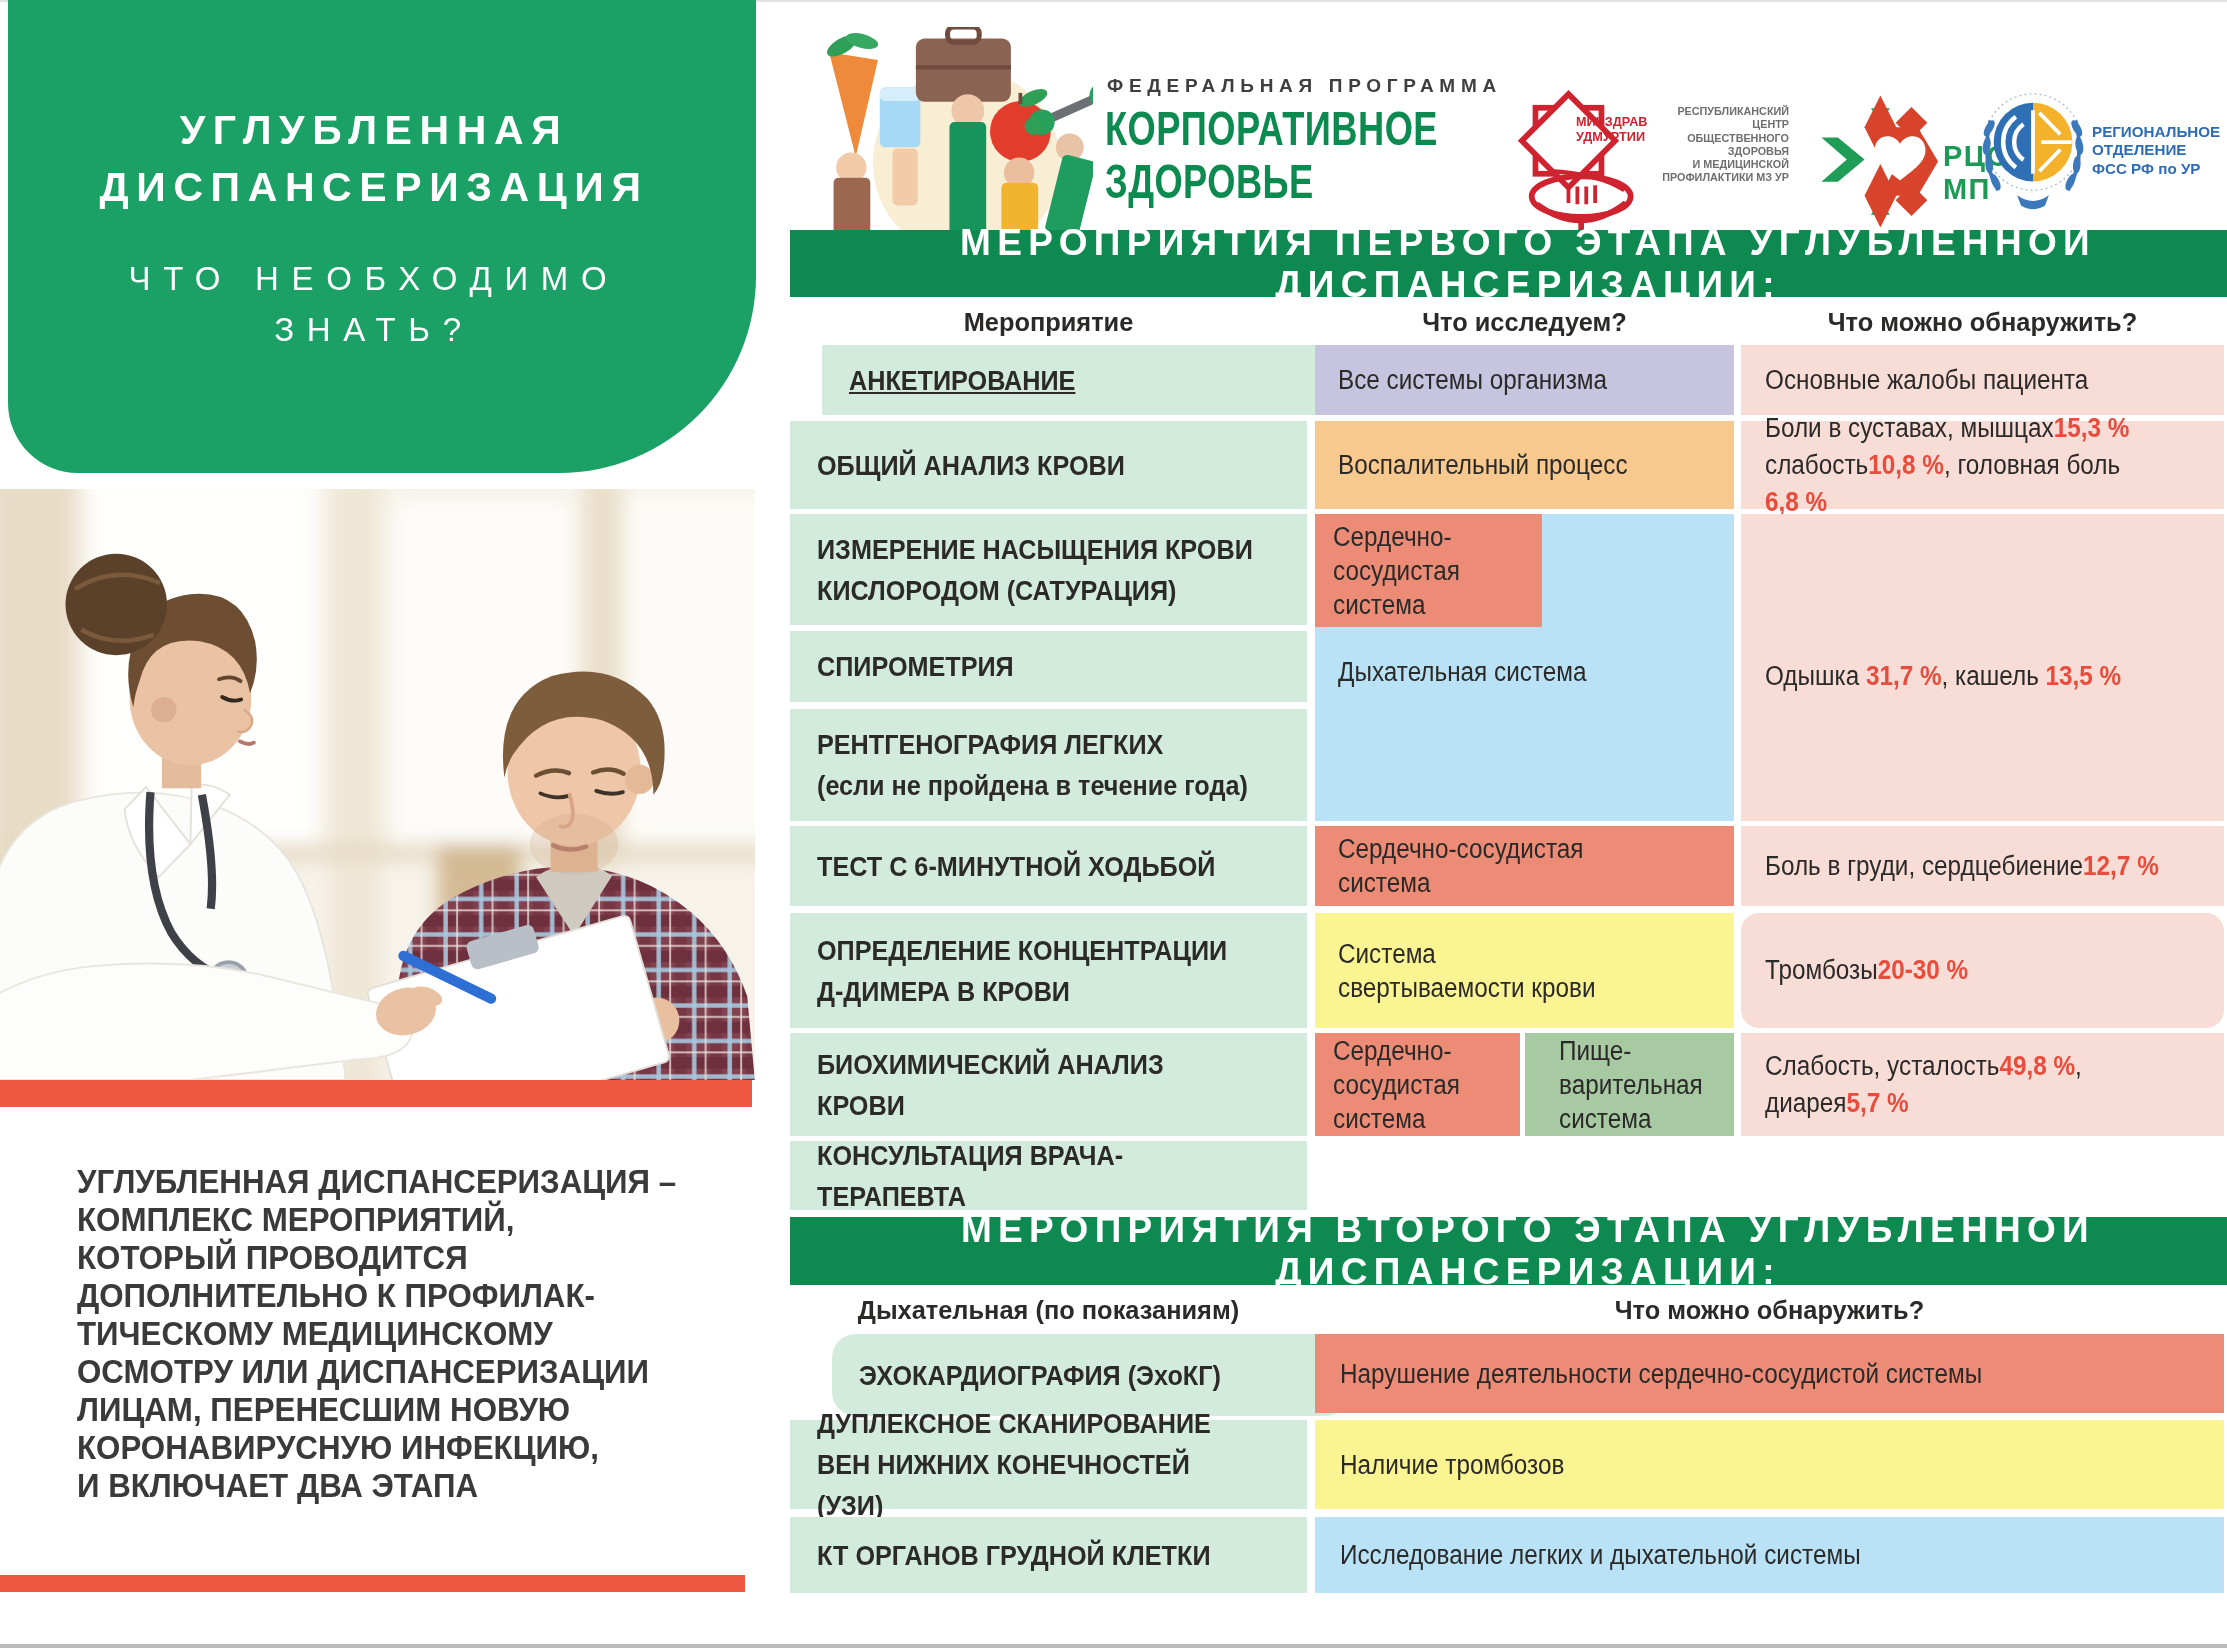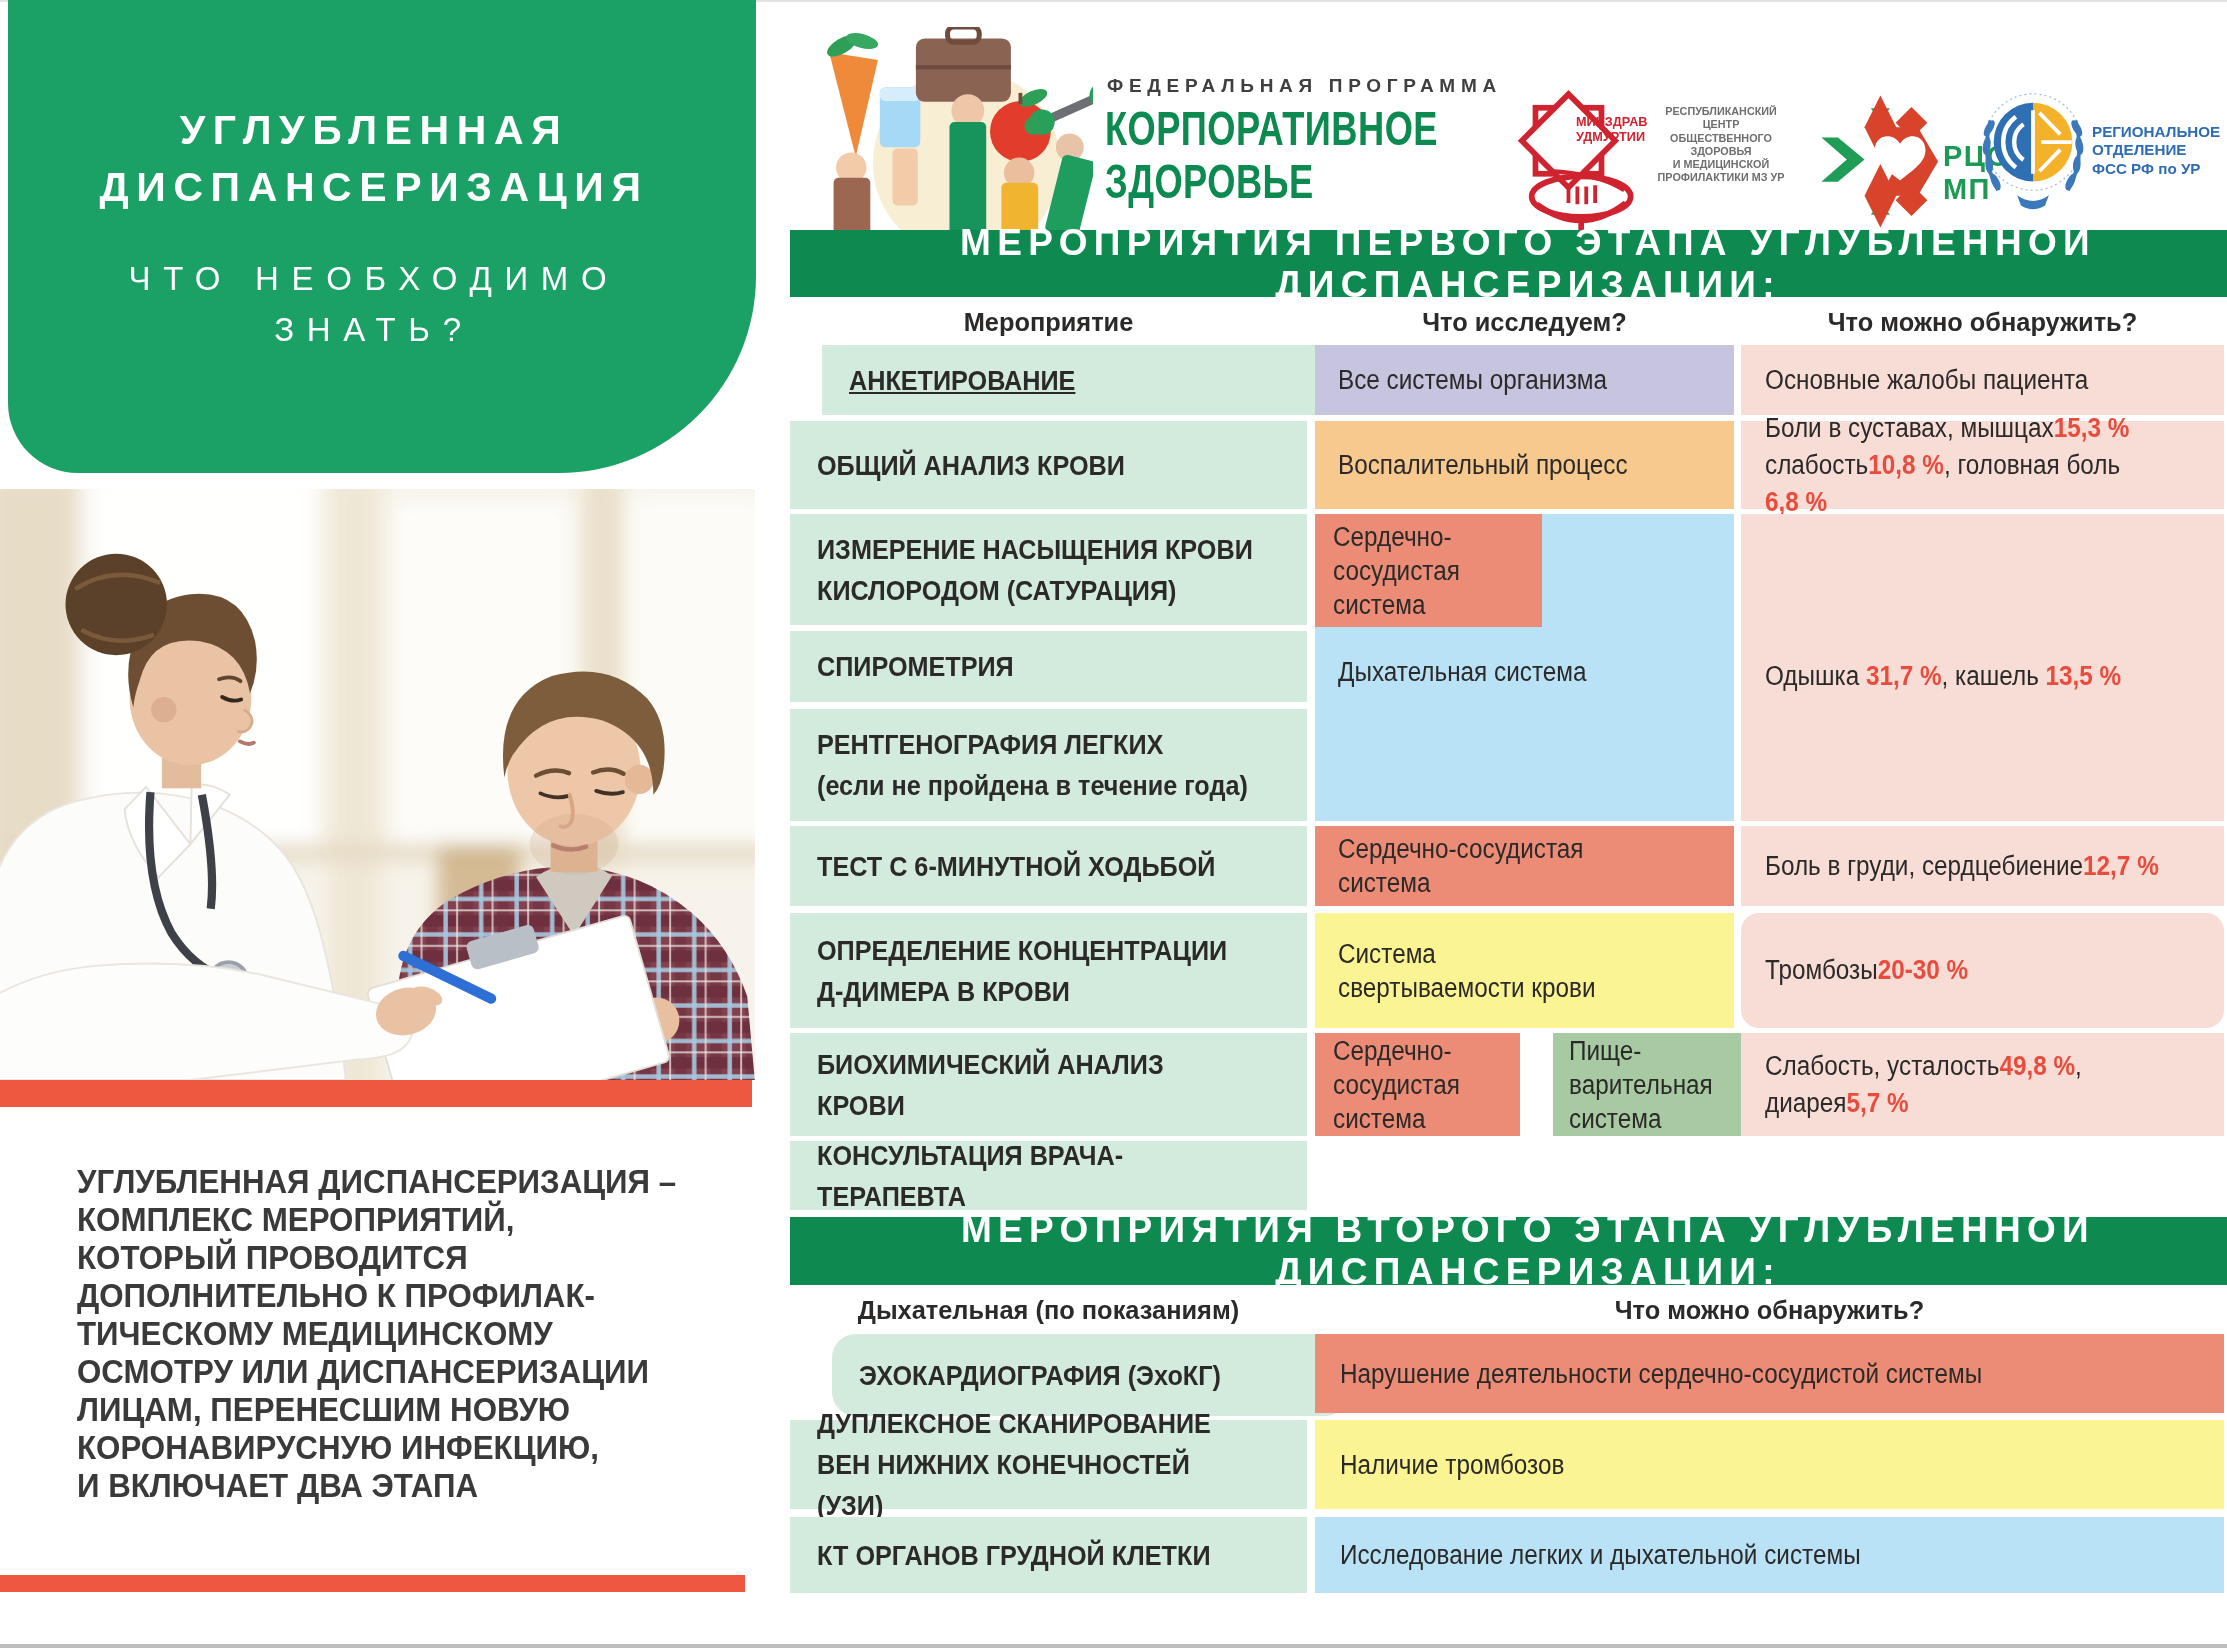--- a/index.html
+++ b/index.html
@@ -22,21 +22,21 @@
   #description{left:77px;top:1162px;width:685px;font-size:34px;line-height:38px;font-weight:700;
     color:var(--desc-gray);transform:scaleX(.92);transform-origin:left top;}
   #desc-bar{left:0;top:1575px;width:745px;height:16.5px;background:var(--bar-red);}
   
   #program-label{left:1107px;top:75px;font-size:19px;letter-spacing:5.7px;font-weight:600;color:#3f3f3f;}
   #program-name{left:1105px;top:102px;font-size:49px;line-height:53px;font-weight:700;
     color:var(--program-green);transform:scaleX(.74);transform-origin:left top;letter-spacing:0.6px;}
   .logo-group{position:absolute;}
   #minzdrav-text{left:71px;top:25.4px;font-size:12.7px;line-height:14.6px;font-weight:700;color:var(--logo-red);position:absolute;}
   #center-caption{left:1653px;top:105px;width:136px;font-size:10.8px;line-height:13.3px;font-weight:600;
-    color:var(--caption-gray);text-align:center;}
+    color:var(--caption-gray);text-align:right;}
   #rcoz-text{position:absolute;left:133px;top:46px;font-size:29px;font-weight:700;color:var(--logo-green);letter-spacing:1.3px;}
   #fss-text{position:absolute;left:113px;top:52px;font-size:15.2px;line-height:18.4px;font-weight:700;color:var(--logo-blue);}
   
   .banner{left:790px;width:1434px;background:var(--banner-green);color:#fff;text-align:center;
     font-weight:700;font-size:37px;letter-spacing:6.3px;display:flex;align-items:center;justify-content:center;padding-left:21px;}
   #banner1{top:230px;height:67px;}
   #banner2{top:1217px;height:68px;}
   .colhead{position:absolute;font-size:25.4px;font-weight:700;text-align:center;}
   
   .cell{position:absolute;display:flex;align-items:center;}
@@ -328,21 +328,21 @@
   </div>
 
   <div class="cell act" style="left:790px;top:1033px;width:517px;height:103px;">
       <span class="narrow pre">БИОХИМИЧЕСКИЙ АНАЛИЗ КРОВИ</span>
     </div>
   <div class="cell mid" style="left:1315px;top:1033px;width:205px;height:103px;background:var(--salmon);padding-left:18px;">
       <span class="narrow pre">Сердечно-
 сосудистая
 система</span>
     </div>
-  <div class="cell mid" style="left:1525px;top:1033px;width:209px;height:103px;background:var(--cell-green);padding-left:16px;margin-left:28px;">
+  <div class="cell mid" style="left:1525px;top:1033px;width:209px;height:103px;background:var(--cell-green);padding-left:34px;">
       <span class="narrow pre">Пище-
 варительная
 система</span>
     </div>
   <div class="cell fin" style="left:1741px;top:1033px;width:483px;height:103px;">
     <span class="narrow"><span>Слабость, усталость </span><span class="red">49,8 %</span><span>,</span><br>
     <span>диарея </span><span class="red">5,7 %</span></span>
   </div>
 
   <div class="cell act" style="left:790px;top:1141px;width:517px;height:69px;">

